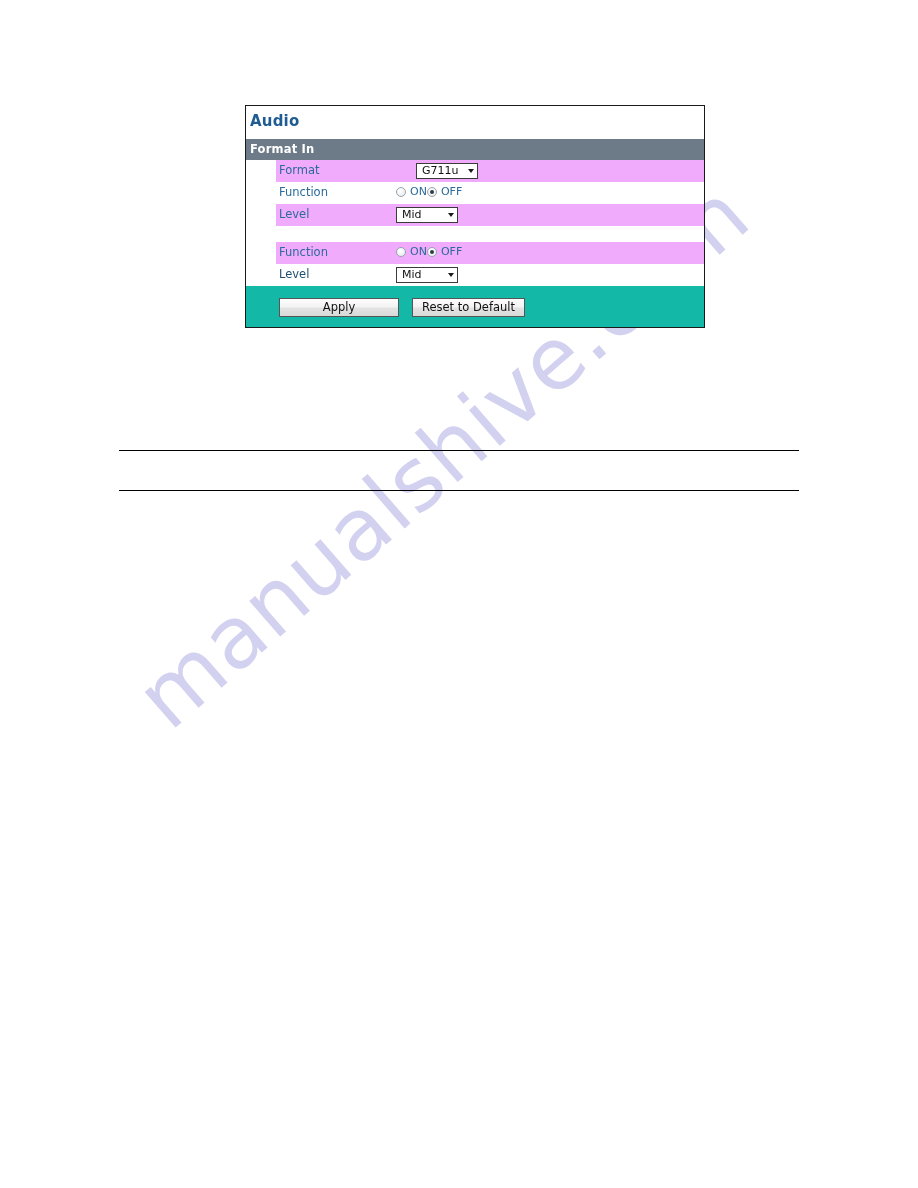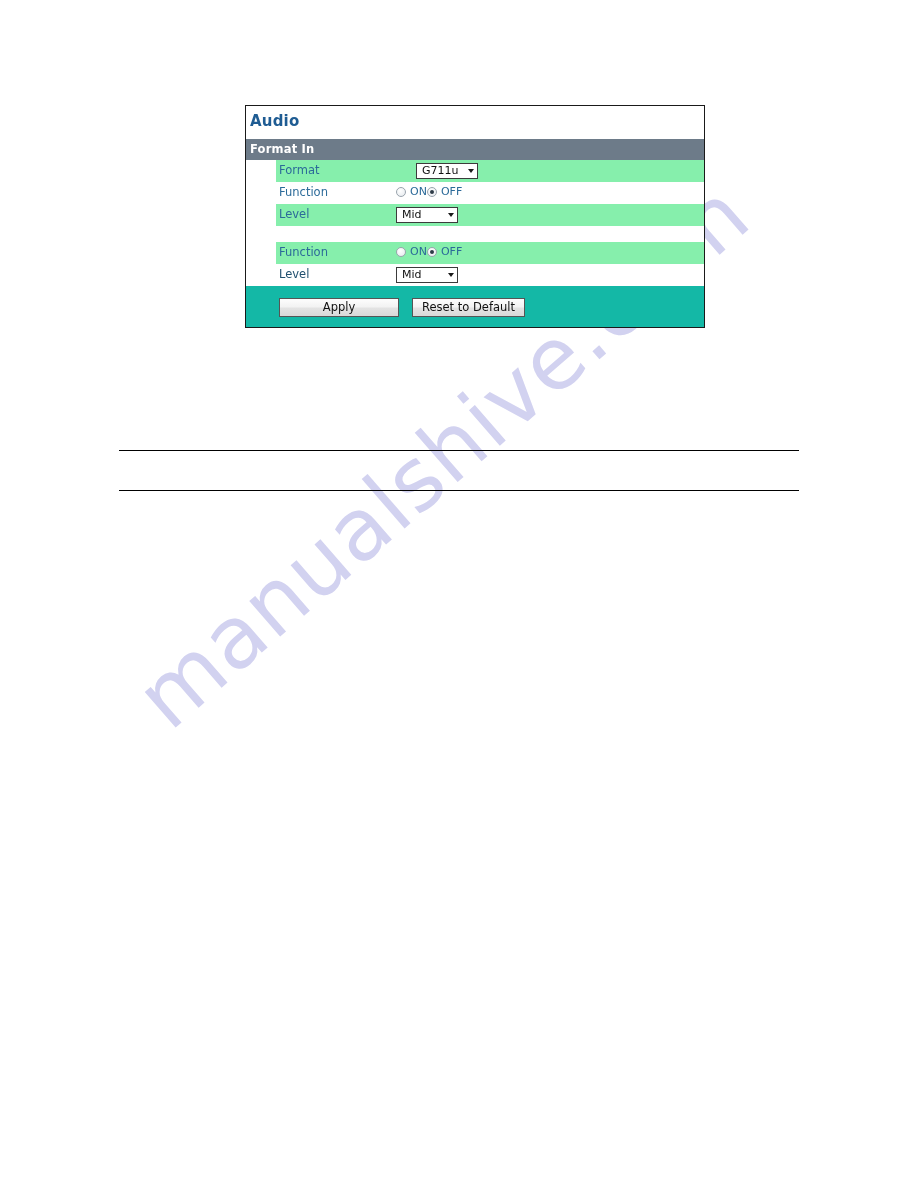--- a/index.html
+++ b/index.html
@@ -69,21 +69,21 @@
     letter-spacing: 0.2px;
   }
 
   .row {
     display: flex;
     align-items: center;
     min-height: 22px;
     background: #ffffff;
   }
   .row.shaded .row-inner {
-    background: #86efac;
+    background: #f0abfc;
   }
   .row-gutter {
     width: 30px;
     flex: 0 0 30px;
     background: #ffffff;
   }
   .row-inner {
     flex: 1 1 auto;
     display: flex;
     align-items: center;

